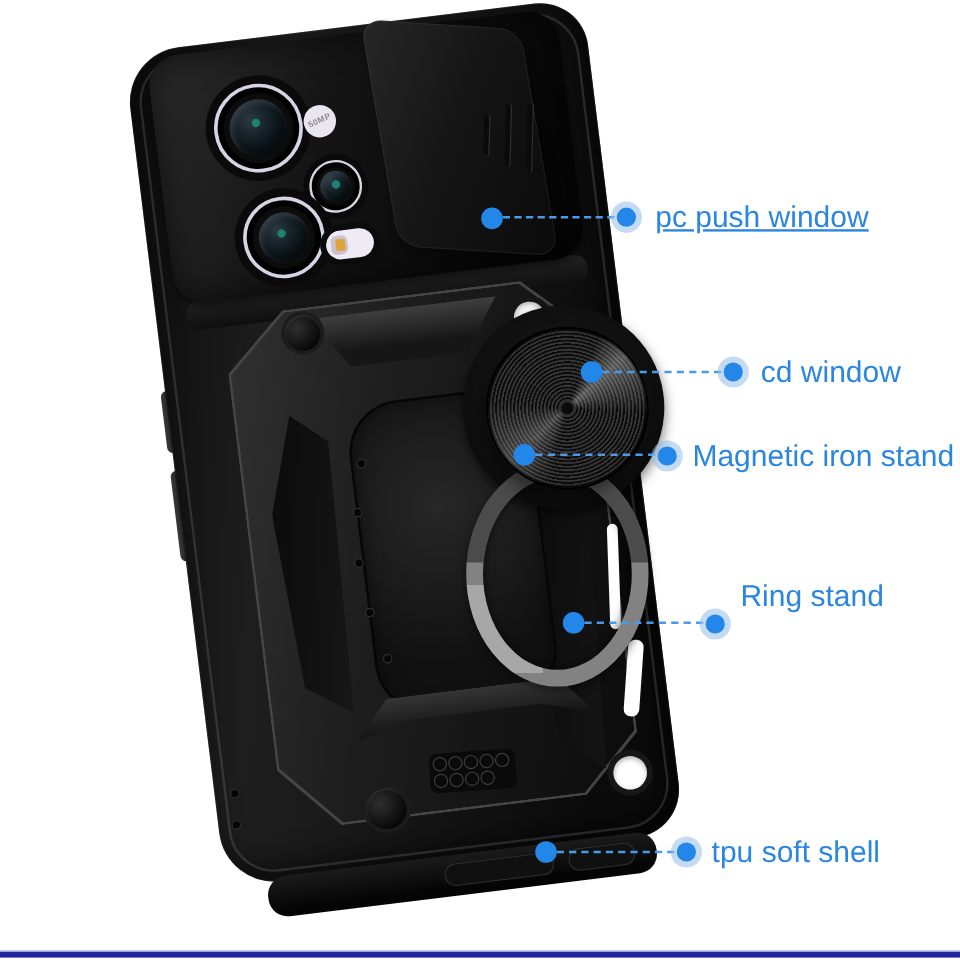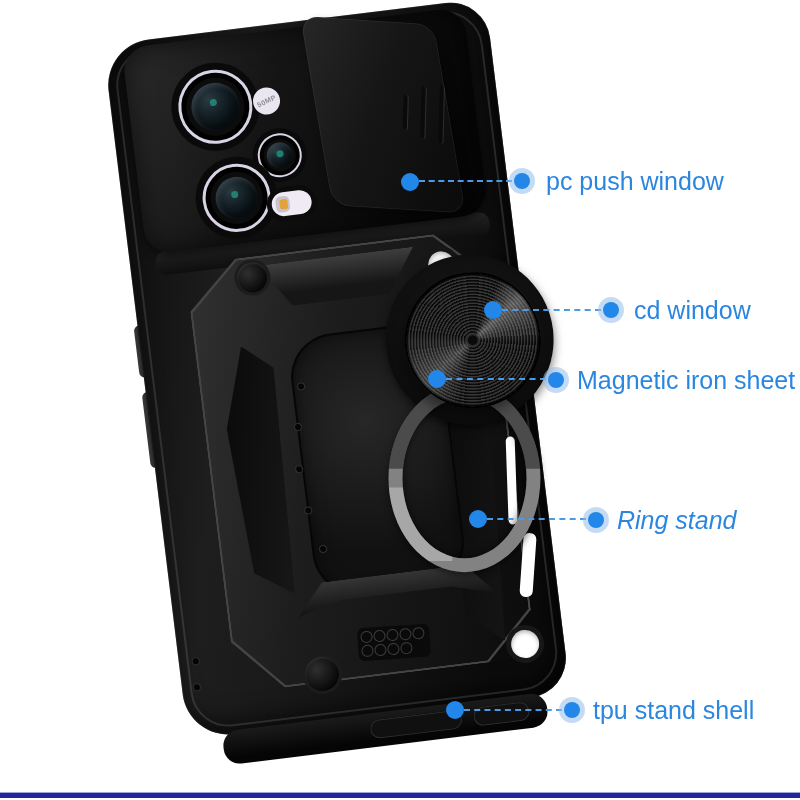--- a/index.html
+++ b/index.html
@@ -206,45 +206,45 @@
   <div class="slide-cover">
     <div class="slash slash-1"></div>
     <div class="slash slash-2"></div>
     <div class="slash slash-3"></div>
   </div>
 
   <div>
     <div class="co-anchor" style="left:401px;top:173px;"></div>
     <div class="co-line" style="left:419px;top:180px;width:93px;"></div>
     <div class="co-dot" style="left:514px;top:173px;"></div>
-    <div class="co-text" style="left:546px;top:166px;">pc push window</div>
+    <div class="co-text" style="left:546px;top:166px;text-decoration:underline;">pc push window</div>
   </div>
 
   <div>
     <div class="co-anchor" style="left:484px;top:301px;"></div>
     <div class="co-line" style="left:502px;top:309px;width:99px;"></div>
     <div class="co-dot" style="left:603px;top:302px;"></div>
     <div class="co-text" style="left:634px;top:295px;">cd window</div>
   </div>
 
   <div>
     <div class="co-anchor" style="left:428px;top:370px;"></div>
     <div class="co-line" style="left:446px;top:378px;width:100px;"></div>
     <div class="co-dot" style="left:548px;top:372px;"></div>
-    <div class="co-text" style="left:577px;top:365px;">Magnetic iron sheet</div>
+    <div class="co-text" style="left:577px;top:365px;">Magnetic iron stand</div>
   </div>
 
   <div>
     <div class="co-anchor" style="left:469px;top:510px;"></div>
     <div class="co-line" style="left:487px;top:518px;width:99px;"></div>
     <div class="co-dot" style="left:588px;top:512px;"></div>
-    <div class="co-text" style="left:617px;top:505px;font-style:italic;">Ring stand</div>
+    <div class="co-text" style="left:617px;top:482px;">Ring stand</div>
   </div>
 
   <div>
     <div class="co-anchor" style="left:446px;top:701px;"></div>
     <div class="co-line" style="left:464px;top:709px;width:98px;"></div>
     <div class="co-dot" style="left:564px;top:702px;"></div>
-    <div class="co-text" style="left:593px;top:695px;">tpu stand shell</div>
+    <div class="co-text" style="left:593px;top:695px;">tpu soft shell</div>
   </div>
 
   <div class="footer-line"></div>
 </div>
 
 </body></html>

